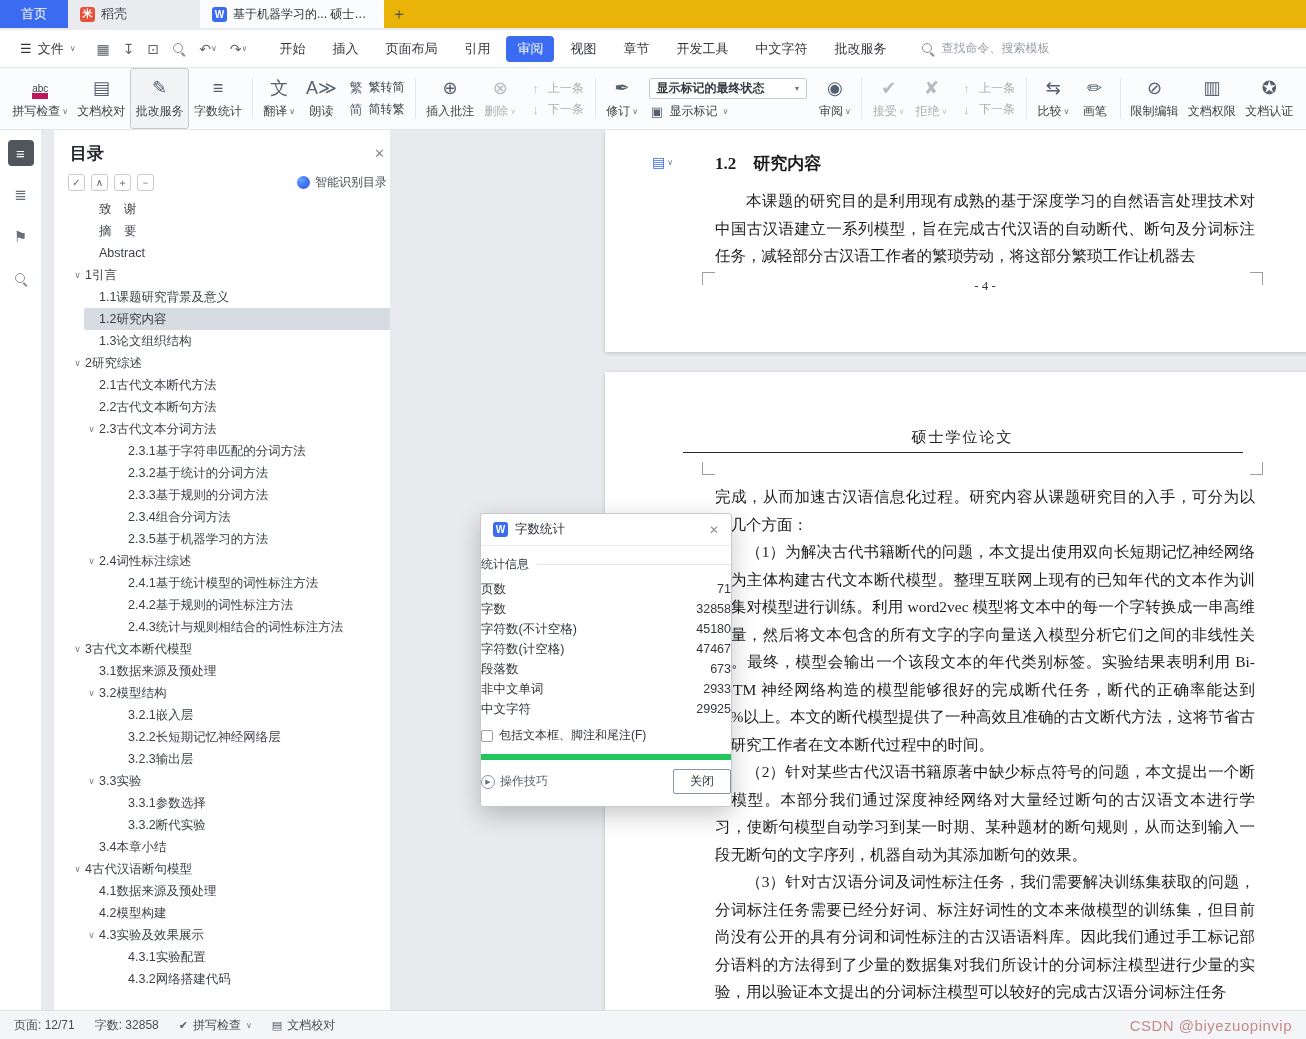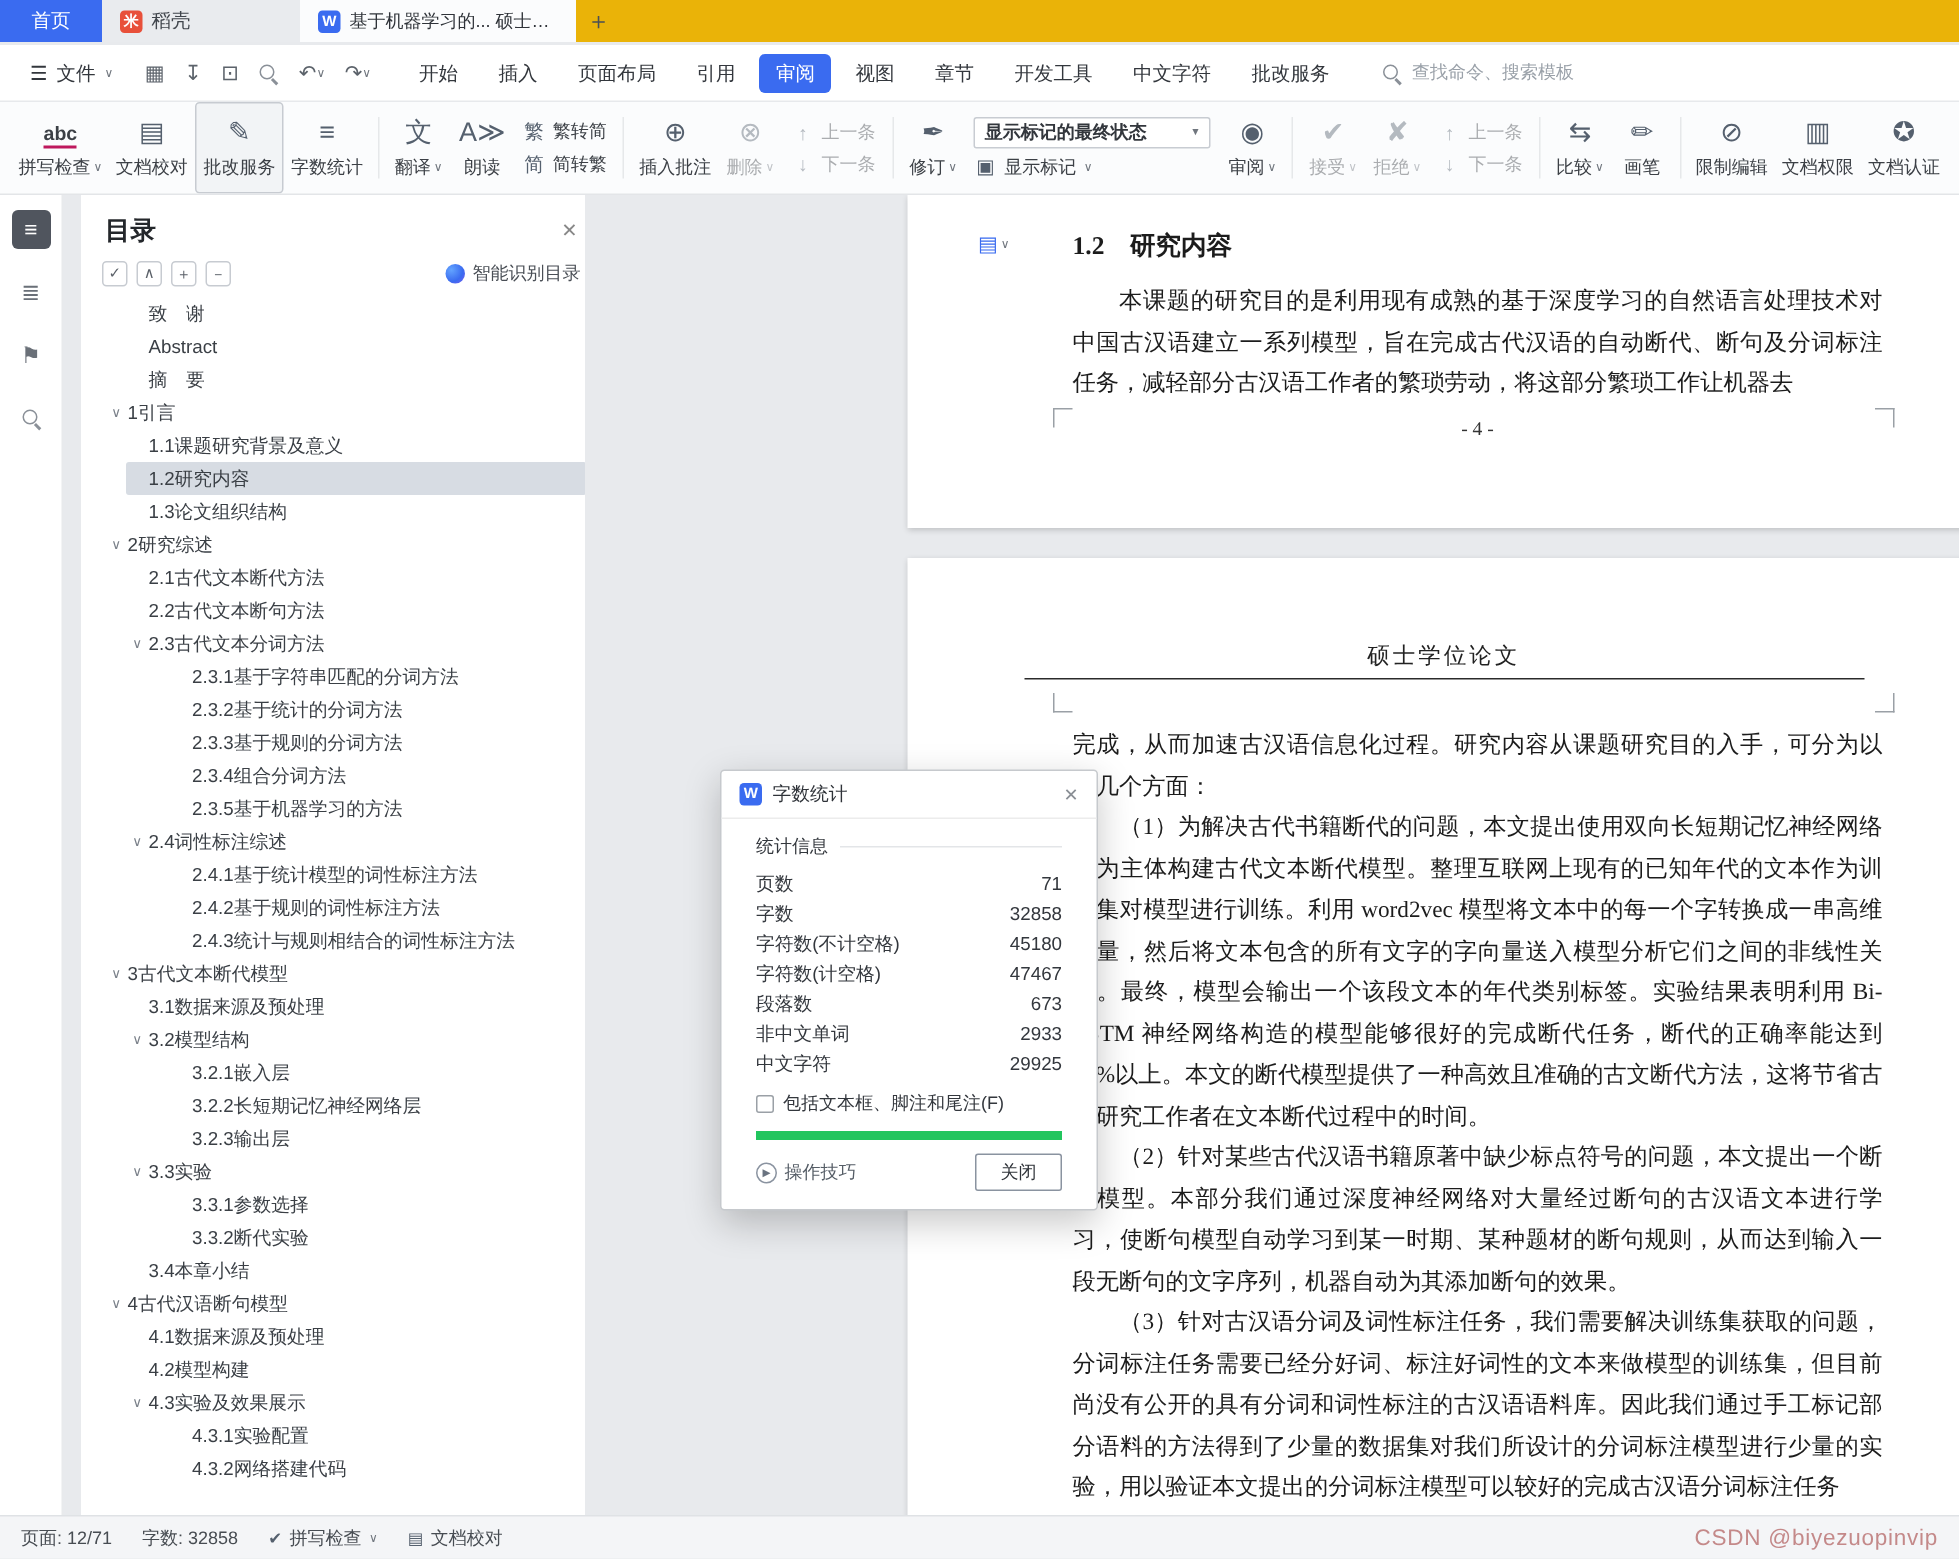--- a/index.html
+++ b/index.html
@@ -41,21 +41,21 @@
   .ric{font-size:18px;line-height:20px;height:21px;color:#55606e;}
   .rlab{font-size:12px;color:#3c4046;white-space:nowrap;display:flex;align-items:center;gap:2px;}
   .rcol{display:flex;flex-direction:column;justify-content:center;gap:4px;padding:0 6px;}
   .rsm{display:flex;align-items:center;gap:5px;font-size:12px;color:#3c4046;white-space:nowrap;}
   .sic{font-size:13px;color:#55606e;width:15px;text-align:center;flex:none;}
   .rdiv{width:1px;background:#e6e8ea;margin:10px 5px;flex:none;}
   .dis{opacity:.42;}
   .selbox{border:1px solid #c7cbd1;border-radius:3px;background:#f2f4f6;}
   .combo{width:158px;height:21px;border:1px solid #c8ccd2;border-radius:2px;background:#fff;display:flex;align-items:center;padding:0 6px;font-size:12px;color:#33373d;font-weight:bold;}
   .combo .car{margin-left:auto;font-size:7px;}
-  .abc-ic{font-size:13px;font-weight:bold;color:#3c4046;border-bottom:2px solid #be185d;line-height:15px;height:18px;margin-top:3px;}
+  .abc-ic{font-size:10px;font-weight:normal;color:#3c4046;border-bottom:6px solid #be185d;line-height:15px;height:18px;margin-top:3px;}
 
   
   .sidebar{position:absolute;top:130px;left:0;bottom:29px;width:42px;background:#fff;border-right:1px solid #e8eaec;
            display:flex;flex-direction:column;align-items:center;padding-top:10px;gap:16px;}
   .sic-btn{width:26px;height:26px;border-radius:4px;display:flex;align-items:center;justify-content:center;font-size:15px;color:#6a7078;}
   .sic-btn.active{background:#50555e;color:#fff;}
 
   
   .toc-panel{position:absolute;top:130px;left:54px;bottom:29px;width:348px;background:#fff;border-right:1px solid #dcdfe3;}
   .toc-head{display:flex;align-items:center;padding:12px 16px 4px;}
@@ -89,21 +89,21 @@
   .p2-header{margin-top:56px;text-align:center;font-size:15px;letter-spacing:2px;color:#222;}
   .p2-line{margin:5px auto 0;width:560px;border-bottom:1.5px solid #2b2b2b;}
   .p2-body{margin:30px 0 0 110px;width:540px;}
   .cmt{position:absolute;left:262px;top:24px;display:flex;align-items:center;gap:2px;color:#3A6BF0;font-size:14px;z-index:5;}
 
   
   .dialog{position:absolute;left:480px;top:513px;width:252px;background:#fff;border:1px solid #c6c9cd;border-radius:3px;
           box-shadow:0 8px 24px rgba(0,0,0,.22);z-index:40;}
   .dlg-title{height:32px;display:flex;align-items:center;gap:7px;padding:0 12px;border-bottom:1px solid #ececec;font-size:12.5px;color:#2f3339;}
   .dlg-close{margin-left:auto;color:#8a8f95;font-size:12px;}
-  .dlg-body{padding:10px 23px 12px;}
+  .dlg-body{padding:10px 0 12px;}
   .sect{display:flex;align-items:center;gap:8px;font-size:12px;color:#33373d;margin-bottom:6px;}
   .sect-line{flex:1;height:1px;background:#e3e5e8;}
   .stat-row{display:flex;justify-content:space-between;align-items:center;font-size:12.5px;color:#33373d;height:20px;}
   .chk-row{display:flex;align-items:center;gap:6px;margin-top:8px;font-size:12px;color:#33373d;}
   .chk{width:12px;height:12px;border:1px solid #9aa0a6;border-radius:2px;background:#fff;flex:none;}
   .dlg-foot{display:flex;align-items:center;margin-top:10px;padding-top:9px;border-top:6px solid #22c55e;}
   .tips{display:flex;align-items:center;gap:5px;font-size:12px;color:#555d66;}
   .tipic{width:14px;height:14px;border:1px solid #8a93a0;border-radius:50%;display:flex;align-items:center;justify-content:center;font-size:7px;color:#6a7380;}
   .close-btn{margin-left:auto;min-width:58px;height:25px;border:1px solid #8a93a0;border-radius:2px;background:#fff;font-size:12px;color:#2f3339;display:flex;align-items:center;justify-content:center;}
 
@@ -362,25 +362,25 @@
       <span>智能识别目录</span>
     </span>
   </div>
   <div class="toc-list">
       <div class="toc-item lv1">
         <span class="toc-caret"></span>
         <span class="toc-label">致　谢</span>
       </div>
       <div class="toc-item lv1">
         <span class="toc-caret"></span>
+        <span class="toc-label">摘　要</span>
+      </div>
+      <div class="toc-item lv1">
+        <span class="toc-caret"></span>
         <span class="toc-label">Abstract</span>
-      </div>
-      <div class="toc-item lv1">
-        <span class="toc-caret"></span>
-        <span class="toc-label">摘　要</span>
       </div>
       <div class="toc-item lv0">
         <span class="toc-caret">∨</span>
         <span class="toc-label">1引言</span>
       </div>
       <div class="toc-item lv1">
         <span class="toc-caret"></span>
         <span class="toc-label">1.1课题研究背景及意义</span>
       </div>
       <div class="toc-item lv1 selected">

